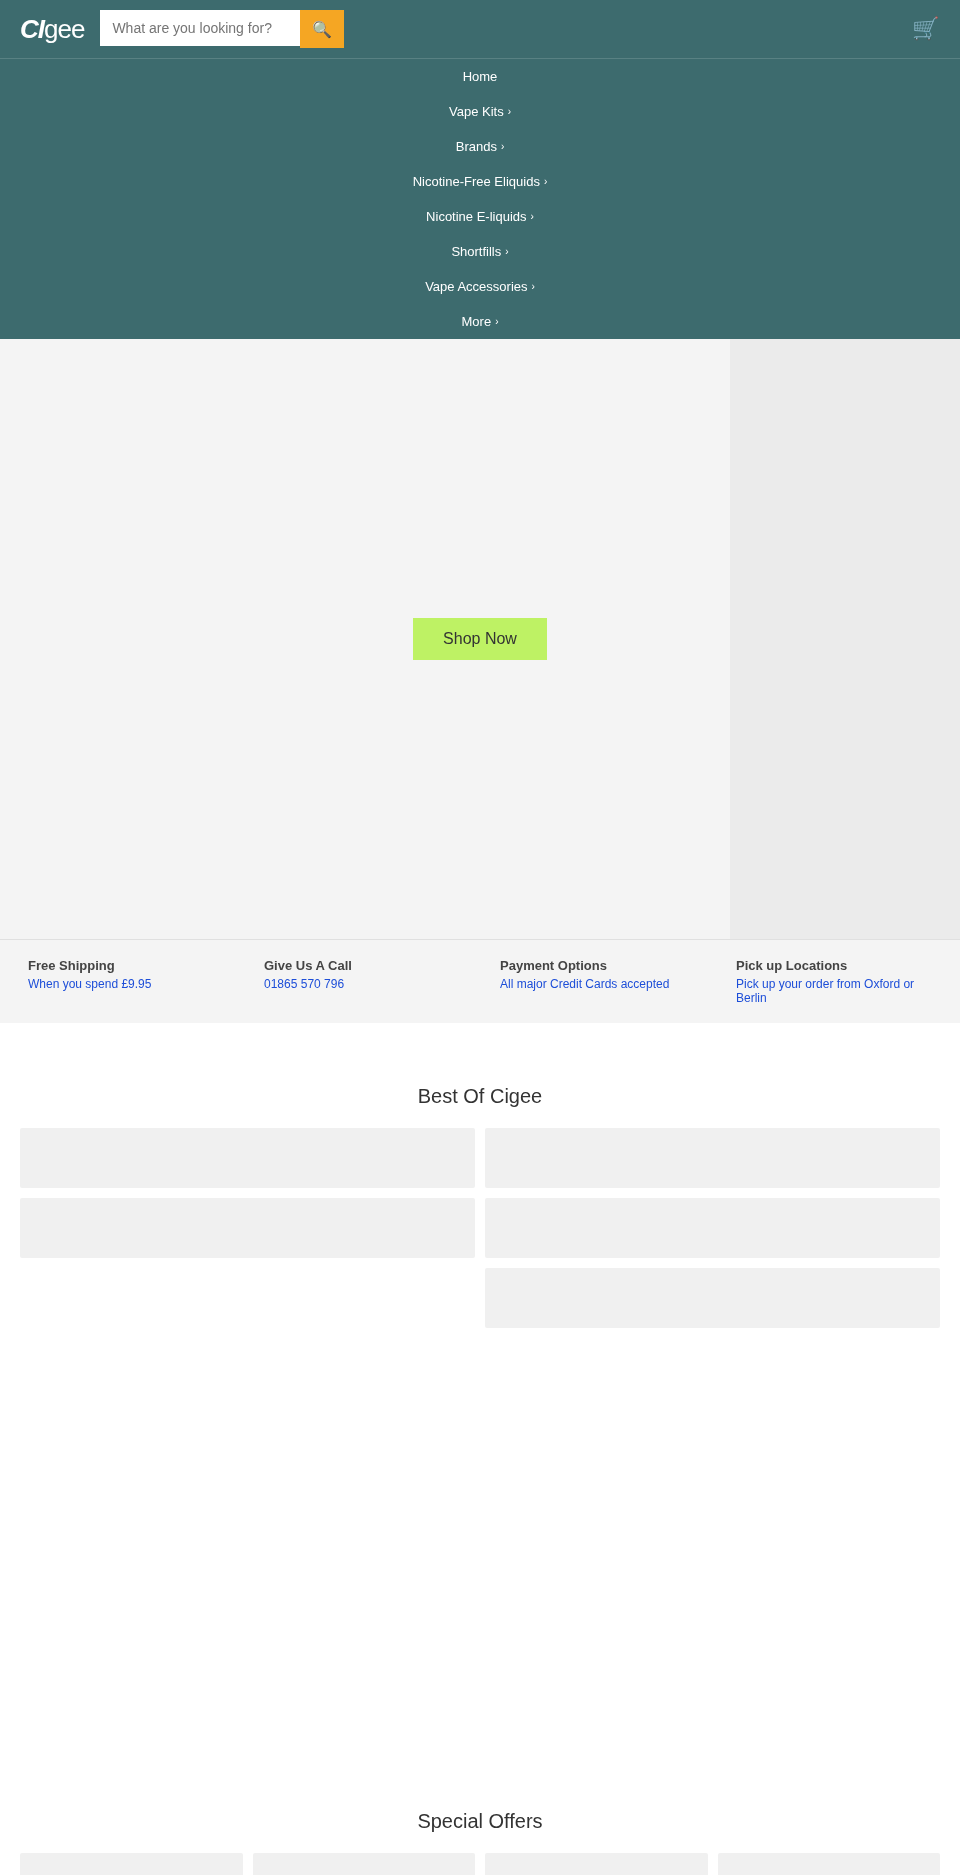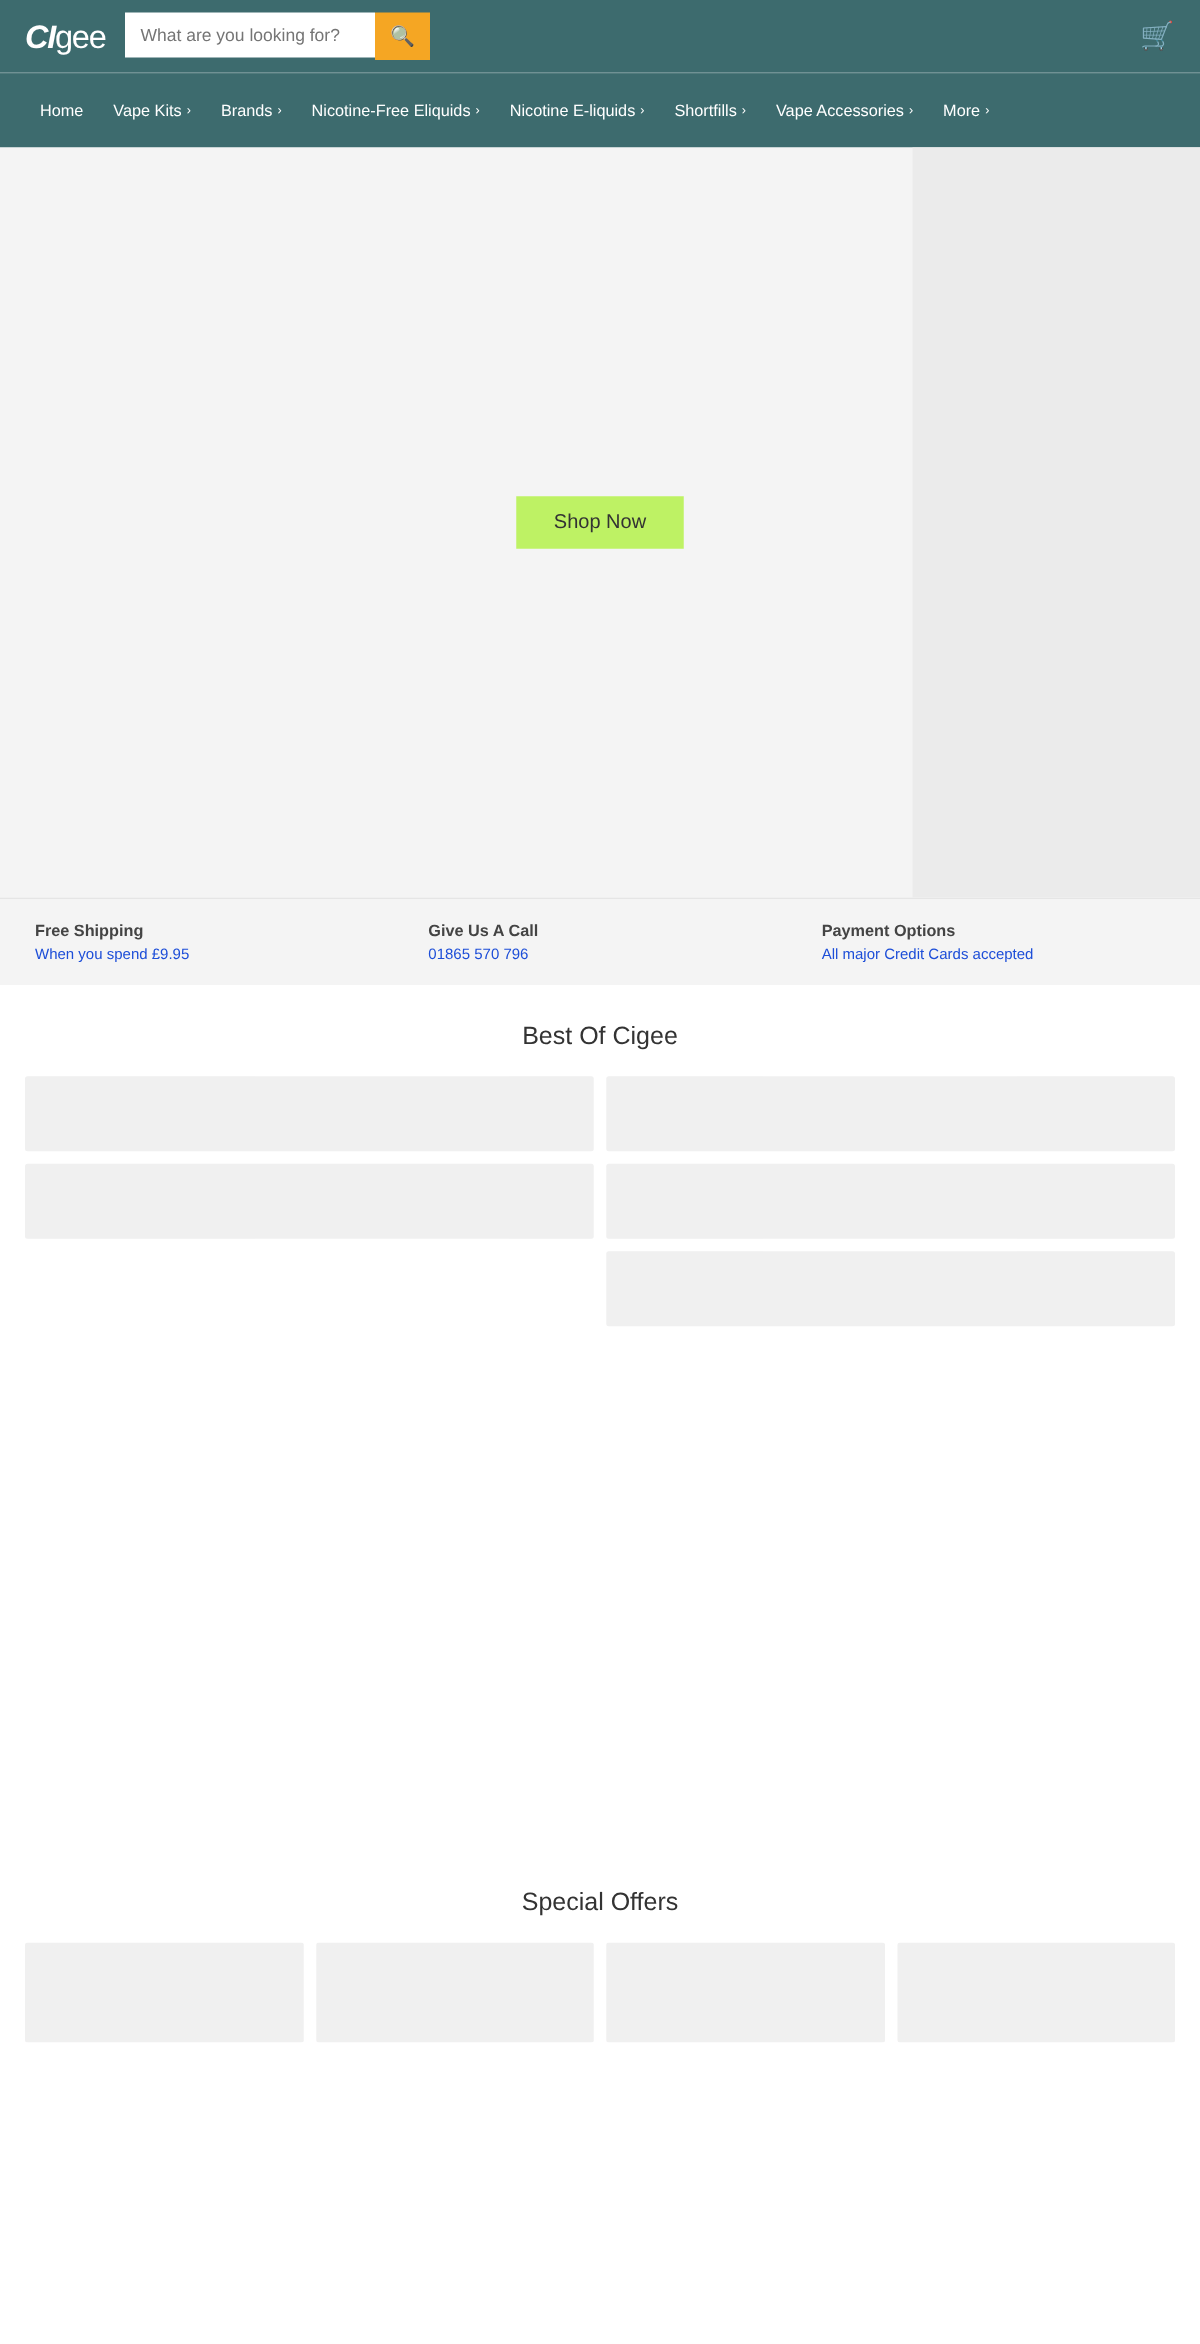--- a/index.html
+++ b/index.html
@@ -48,25 +48,26 @@
     .cart-icon-wrapper {
       margin-left: auto;
       color: #fff;
       font-size: 22px;
       cursor: pointer;
     }
 
     
     .nav {
       background-color: #3d6b6e;
-      padding: 12px 20px;
+      padding: 0 20px;
       display: flex;
       align-items: center;
       gap: 0;
       border-top: 1px solid rgba(255,255,255,0.15);
+      flex-direction: column;
     }
     .nav-item {
       color: #fff;
       font-size: 13px;
       padding: 10px 12px;
       cursor: pointer;
       white-space: nowrap;
       display: flex;
       align-items: center;
       gap: 4px;
@@ -129,20 +130,21 @@
     
     .section {
       padding: 30px 20px;
     }
     .section-title {
       text-align: center;
       font-size: 20px;
       font-weight: 400;
       margin-bottom: 20px;
       color: #333;
+      margin-top: 32px;
     }
     .grid-placeholder {
       background: #f0f0f0;
       height: 60px;
       border-radius: 2px;
     }
     .grid-placeholder-tall {
       background: #f0f0f0;
       height: 60px;
       border-radius: 2px;
@@ -261,20 +263,24 @@
     <div class="info-item-title">Free Shipping</div>
     <div class="info-item-desc">When you spend £9.95</div>
   </div>
   <div class="info-item">
     <div class="info-item-title">Give Us A Call</div>
     <div class="info-item-desc">01865 570 796</div>
   </div>
   <div class="info-item">
     <div class="info-item-title">Payment Options</div>
     <div class="info-item-desc">All major Credit Cards accepted</div>
+  </div>
+  <div class="info-item">
+    <div class="info-item-title">Pick up Locations</div>
+    <div class="info-item-desc">Pick up your order from Oxford or Berlin</div>
   </div>
 </div>
 
 <div class="section">
   <h2 class="section-title">Best Of Cigee</h2>
   <div class="best-grid">
     <div class="best-left">
       <div class="grid-placeholder"></div>
       <div class="grid-placeholder-tall"></div>
     </div>

